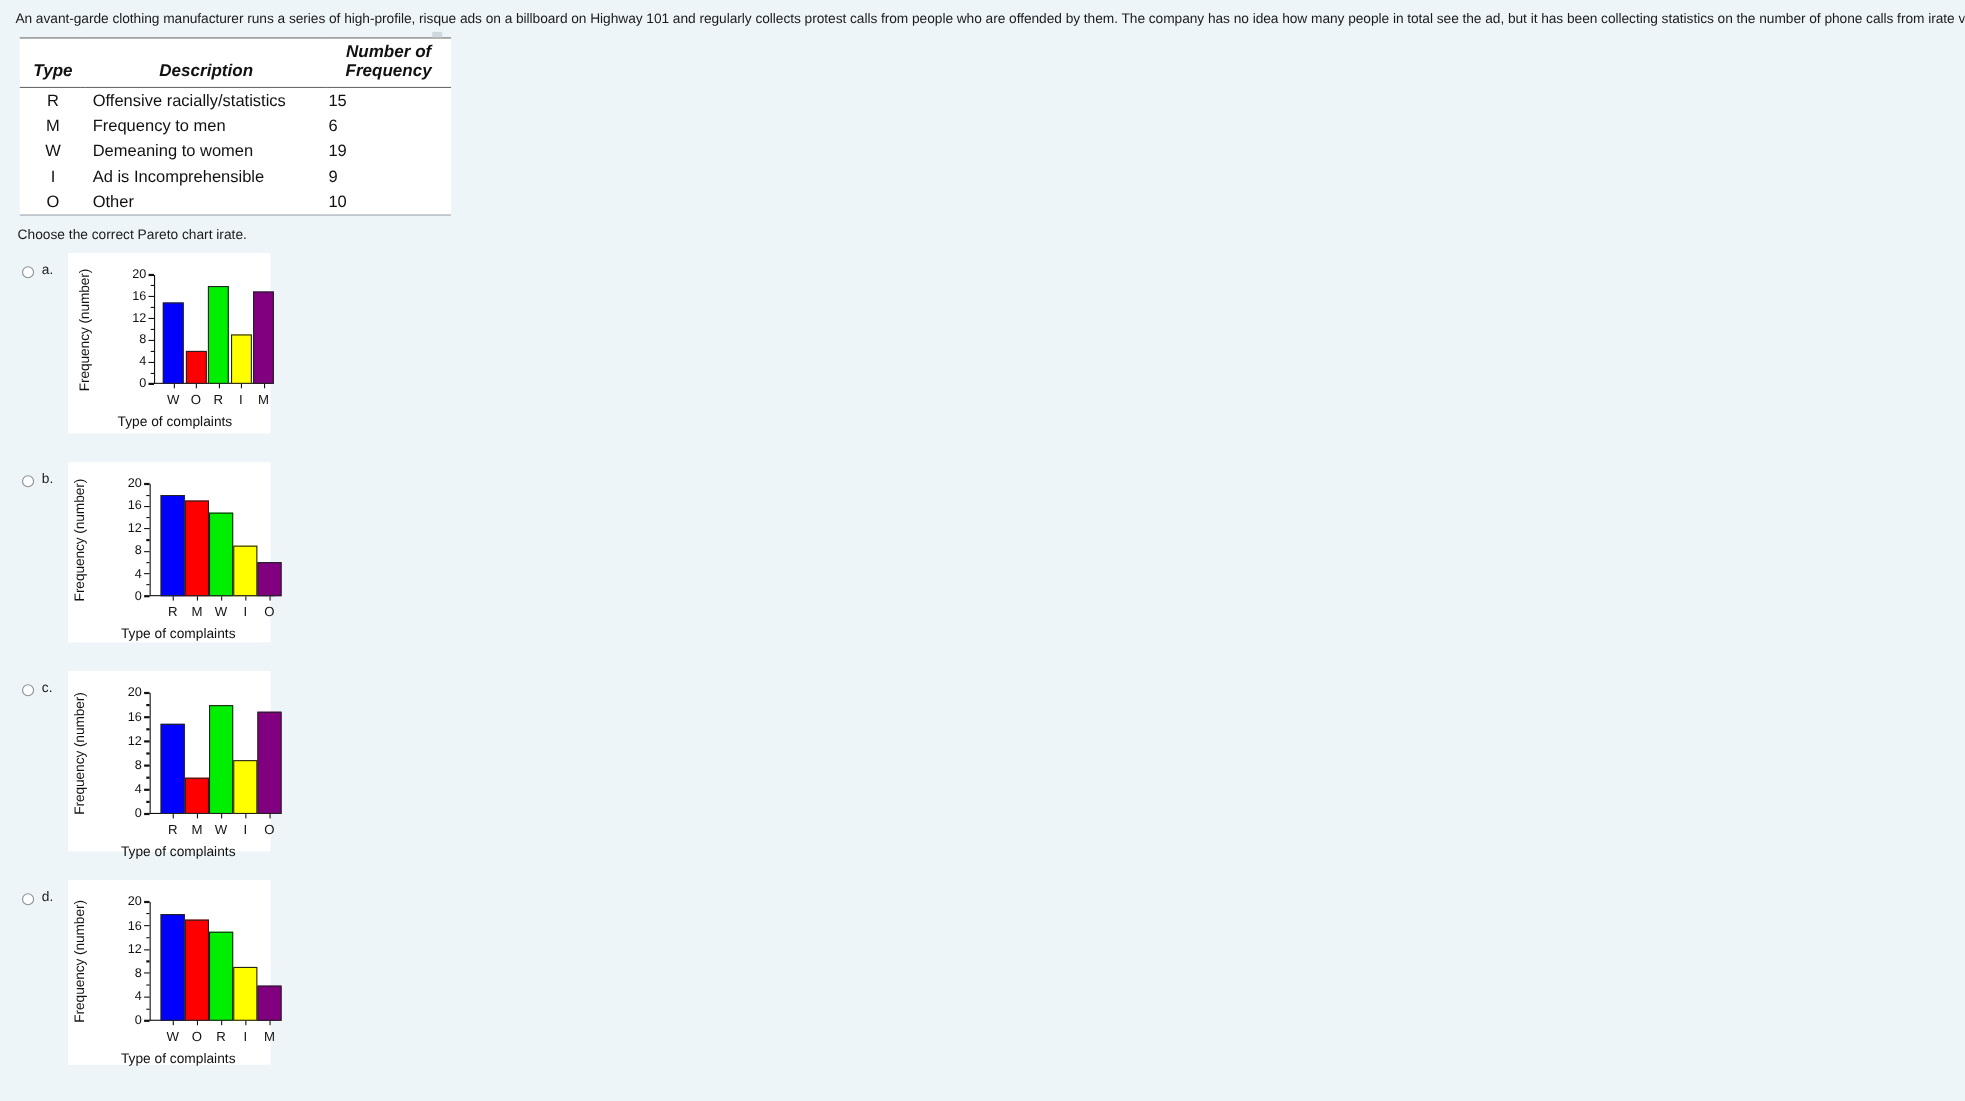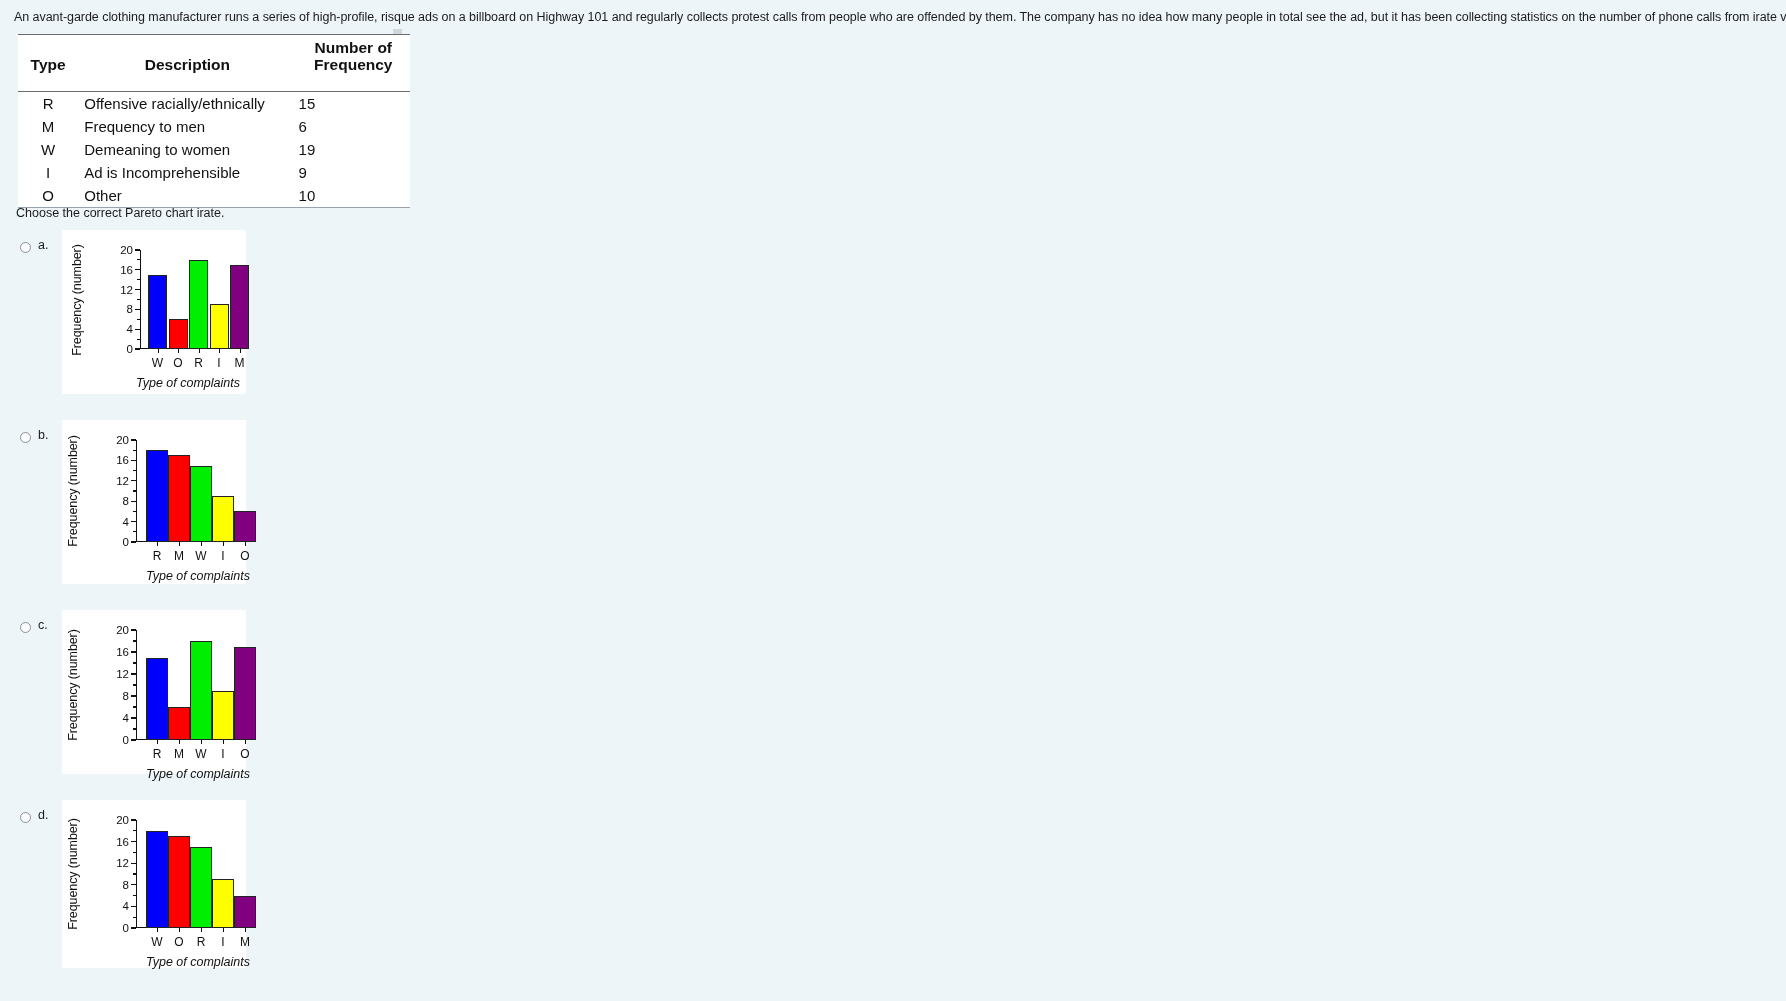--- a/index.html
+++ b/index.html
@@ -36,25 +36,26 @@
   }
   table.data {
     border-collapse: collapse;
     width: 392px;
     font-size: 15px;
     color: #111;
   }
   table.data thead th {
     font-weight: bold;
     font-size: 15.5px;
-    padding: 4px 2px 18px 2px;
+    padding: 4px 2px 6px 2px;
     vertical-align: bottom;
     border-top: 1.5px solid #6b6b6b;
     border-bottom: 1.5px solid #6b6b6b;
     line-height: 17px;
+    font-style: italic;
   }
   table.data thead th.t-type { width: 58px; text-align: center; }
   table.data thead th.t-desc { width: 222px; text-align: center; }
   table.data thead th.t-num  { width: 112px; text-align: center; }
   table.data tbody td {
     padding: 2px 2px;
     font-size: 15px;
     line-height: 19px;
   }
   table.data tbody td.c-type { text-align: center; }
@@ -191,24 +192,23 @@
   .xtick-lab {
     position: absolute;
     bottom: -21px;
     transform: translateX(-50%);
     font-size: 12px;
     color: #111;
   }
   .xlabel {
     position: absolute;
     left: 0; right: 0;
-    text-align: right;
+    text-align: center;
     font-size: 12.5px;
     color: #111;
-    font-style: italic;
   }
 </style>
 </head>
 <body>
 
 <div class="prompt">An avant-garde clothing manufacturer runs a series of high-profile, risque ads on a billboard on Highway 101 and regularly collects protest calls from people who are offended by them. The company has no idea how many people in total see the ad, but it has been collecting statistics on the number of phone calls from irate viewers:</div>
 
 <div class="table-wrap">
   <div class="table-marker"></div>
   <table class="data">
@@ -218,21 +218,21 @@
         <th class="t-desc">Description</th>
         <th class="t-num">
           <span>Number of</span><br>
           <span>Frequency</span>
         </th>
       </tr>
     </thead>
     <tbody id="table-body">
         <tr>
           <td class="c-type">R</td>
-          <td class="c-desc">Offensive racially/ethnically</td>
+          <td class="c-desc">Offensive racially/statistics</td>
           <td class="c-num">15</td>
         </tr>
         <tr>
           <td class="c-type">M</td>
           <td class="c-desc">Frequency to men</td>
           <td class="c-num">6</td>
         </tr>
         <tr>
           <td class="c-type">W</td>
           <td class="c-desc">Demeaning to women</td>

